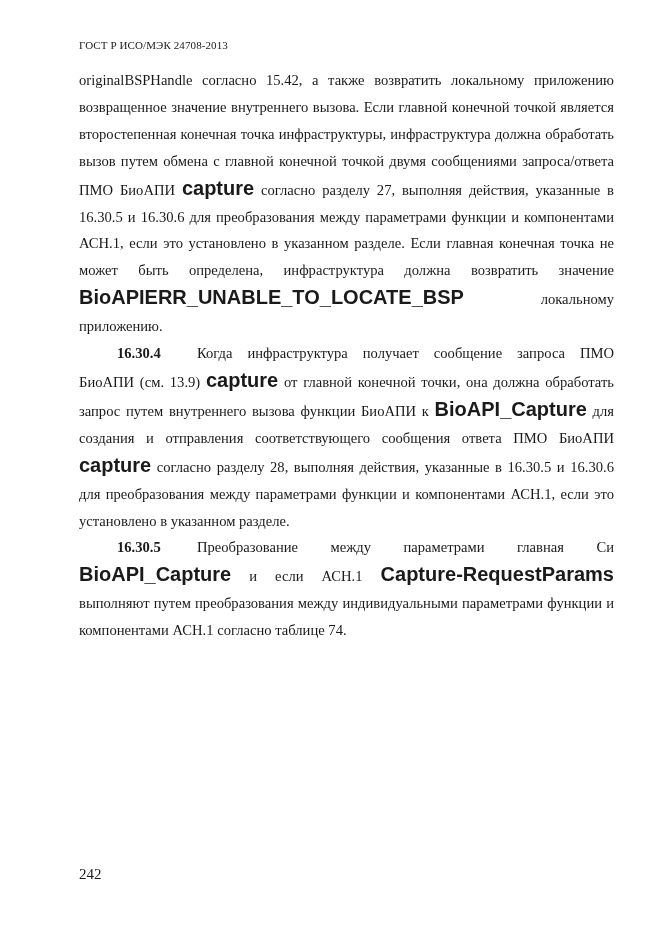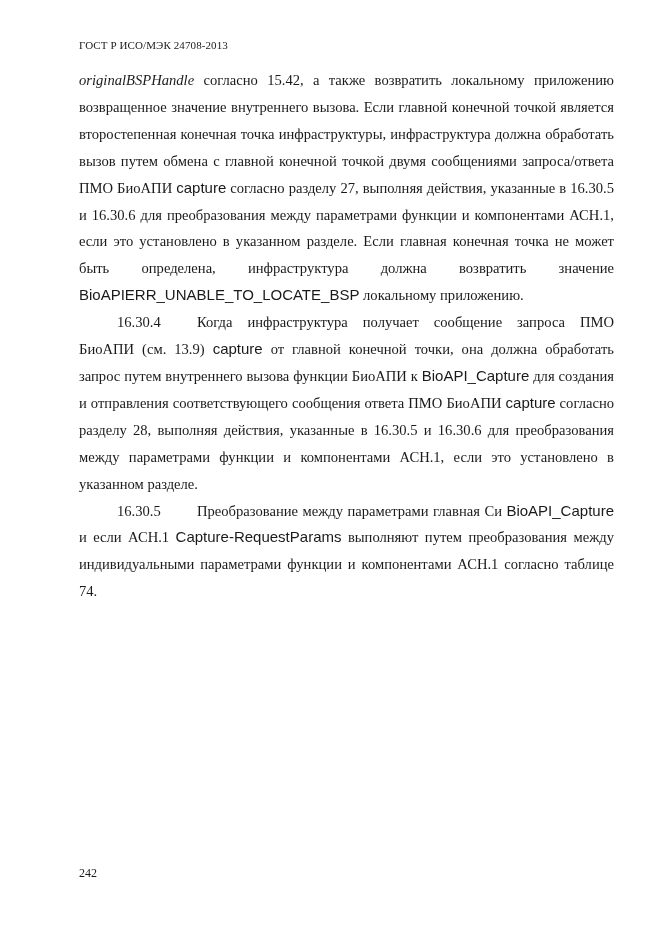--- a/index.html
+++ b/index.html
@@ -2,24 +2,24 @@
 <html><head>
 <meta charset="utf-8">
 <style>
   html, body { margin: 0; padding: 0; background: #ffffff; }
   body { width: 662px; height: 935px; position: relative; overflow: hidden;
          font-family: "Liberation Serif", "DejaVu Serif", serif; color: #1a1a1a; }
   .header { position: absolute; left: 79px; top: 39px; font-size: 11px; letter-spacing: 0.1px; }
   .body { position: absolute; left: 79px; top: 67px; width: 535px; font-size: 14.6px; line-height: 26.9px; }
   .para { margin: 0; text-align: justify; text-align-last: left; }
   .indent { text-indent: 38px; }
-  .b { font-family: "Liberation Sans", "DejaVu Sans", sans-serif; font-weight: normal; font-size: 15px; }
-  .i { font-style: italic; }
-  .num { display: inline-block; width: 80px; text-indent: 0; }
-  .footer { position: absolute; left: 79px; top: 866px; font-size: 12px; }
+  .b { font-family: "Liberation Sans", "DejaVu Sans", sans-serif; font-weight: bold; font-size: 20px; }
+  .i { }
+  .num { display: inline-block; width: 80px; text-indent: 0; font-weight: bold; }
+  .footer { position: absolute; left: 79px; top: 866px; font-size: 15px; }
 </style>
 </head>
 <body>
 
 <div class="header">ГОСТ Р ИСО/МЭК 24708-2013</div>
 
 <div class="body">
   <p class="para">
     <span class="i">originalBSPHandle</span><span> согласно 15.42, а также возвратить локальному приложению возвращенное значение внутреннего вызова. Если главной конечной точкой является второстепенная конечная точка инфраструктуры, инфраструктура должна обработать вызов путем обмена с главной конечной точкой двумя сообщениями запроса/ответа ПМО БиоАПИ </span><span class="b">capture</span><span> согласно разделу 27, выполняя действия, указанные в 16.30.5 и 16.30.6 для преобразования между параметрами функции и компонентами АСН.1, если это установлено в указанном разделе. Если главная конечная точка не может быть определена, инфраструктура должна возвратить значение </span><span class="b">BioAPIERR_UNABLE_TO_LOCATE_BSP</span><span> локальному приложению.</span>
   </p>

